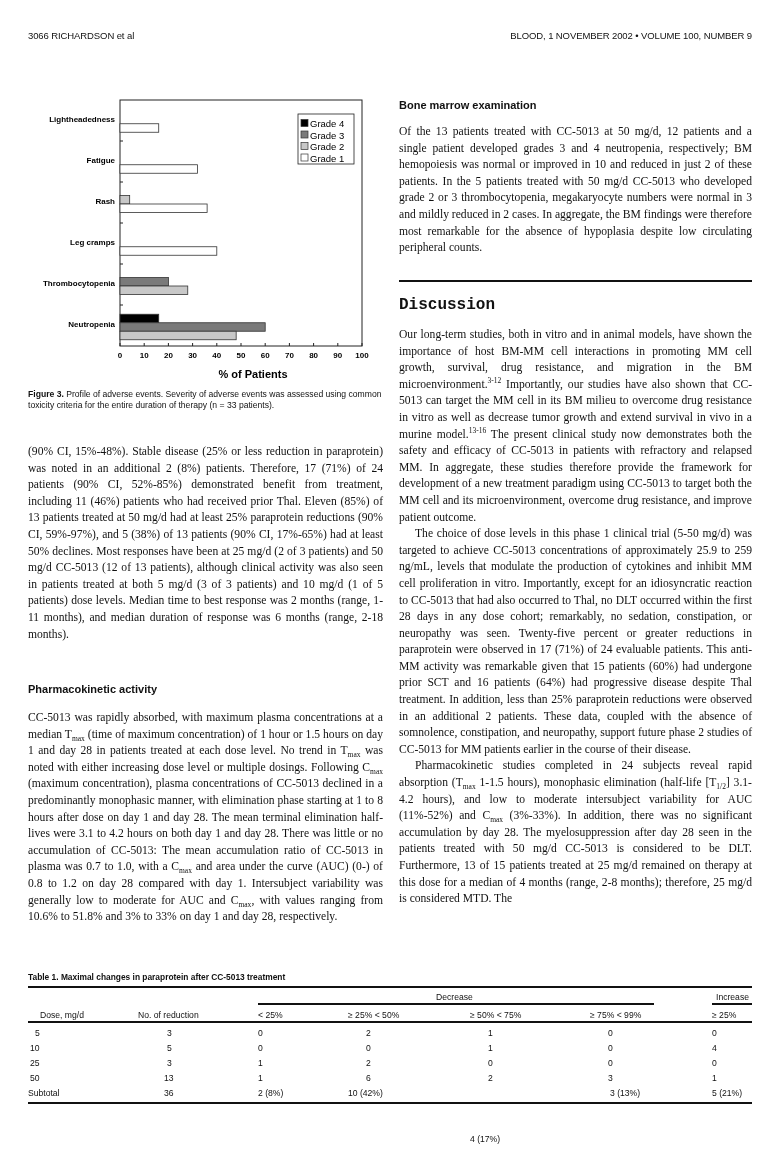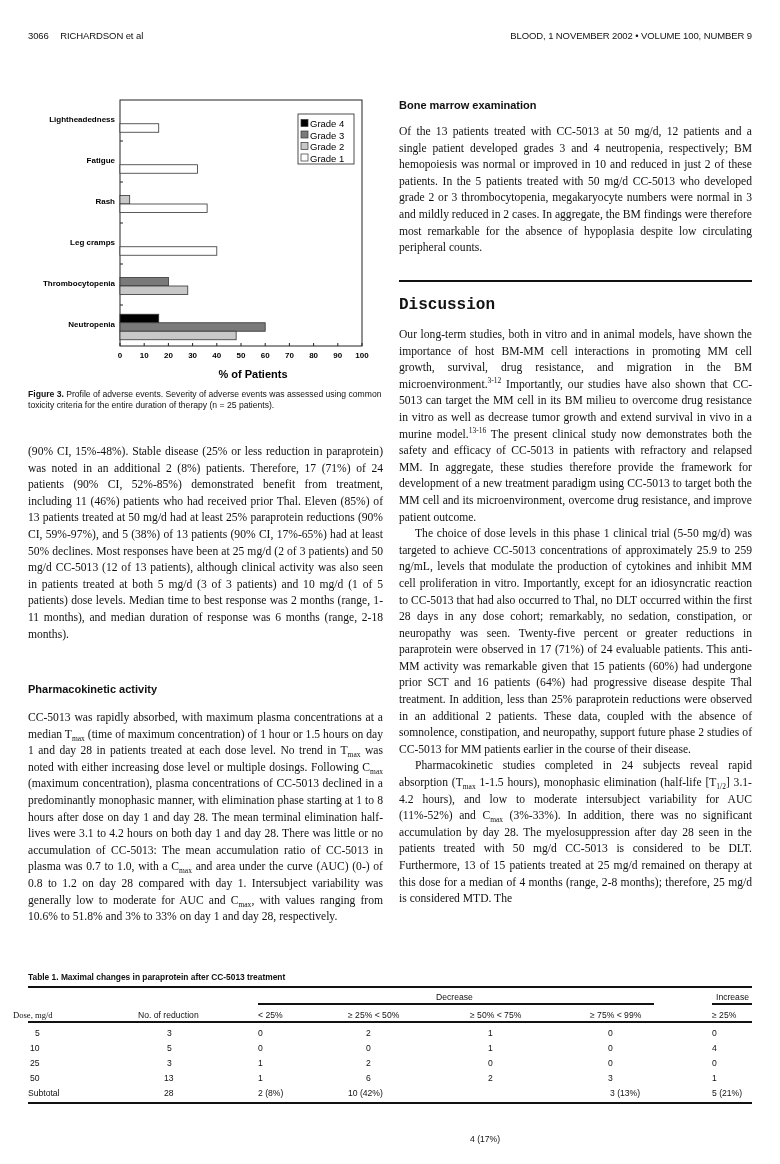--- a/index.html
+++ b/index.html
@@ -1,19 +1,19 @@
 <!DOCTYPE html>
 <html><head>
 <meta charset="utf-8">
 <style>
   html, body { margin:0; padding:0; background:#fff; }
   body { width:780px; height:1164px; position:relative; overflow:hidden; color:#111; }
   .hdr { position:absolute; top:30px; font-size:9.5px; font-family:"Liberation Sans", sans-serif; letter-spacing:-0.1px; }
   #hdr-left { left:28px; }
-  #hdr-left span.au { margin-left:9px; }
+  #hdr-left span.au { margin-left:0; }
   #hdr-right { right:28px; }
 
   #figure { position:absolute; left:28px; top:96px; width:355px; height:300px; }
   #fig-svg { position:absolute; left:0; top:0; }
   #fig-caption { position:absolute; left:28px; top:389px; width:355px; font-size:8.6px; line-height:11px; font-family:"Liberation Sans", sans-serif; }
   #fig-caption b { font-weight:bold; }
 
   .col { position:absolute; font-family:"Liberation Serif", serif; font-size:11.6px; line-height:16.6px; text-align:justify; }
   .col p { margin:0; }
   .col p.ind { text-indent:16px; }
@@ -110,21 +110,21 @@
         <text x="282" y="42.5" font-family="Liberation Sans, sans-serif" font-size="9.5">Grade 3</text>
         <rect x="273" y="46.5" width="7" height="7" fill="#c8c8c8" stroke="#333" stroke-width="0.7"></rect>
         <text x="282" y="54" font-family="Liberation Sans, sans-serif" font-size="9.5">Grade 2</text>
         <rect x="273" y="58" width="7" height="7" fill="#ffffff" stroke="#333" stroke-width="0.7"></rect>
         <text x="282" y="65.5" font-family="Liberation Sans, sans-serif" font-size="9.5">Grade 1</text>
       </g>
     <text id="x-label" x="225" y="282" text-anchor="middle" font-family="Liberation Sans, sans-serif" font-weight="bold" font-size="11">% of Patients</text>
   </svg>
 </div>
 <div id="fig-caption">
-  <b>Figure 3.</b><span> Profile of adverse events. Severity of adverse events was assessed using common toxicity criteria for the entire duration of therapy (n = 25 patients).</span>
+  <b>Figure 3.</b><span> Profile of adverse events. Severity of adverse events was assessed using common toxicity criteria for the entire duration of therapy (n = 33 patients).</span>
 </div>
 
 <div class="col" id="left-text">
   <p>(90% CI, 15%-48%). Stable disease (25% or less reduction in paraprotein) was noted in an additional 2 (8%) patients. Therefore, 17 (71%) of 24 patients (90% CI, 52%-85%) demonstrated benefit from treatment, including 11 (46%) patients who had received prior Thal. Eleven (85%) of 13 patients treated at 50 mg/d had at least 25% paraprotein reductions (90% CI, 59%-97%), and 5 (38%) of 13 patients (90% CI, 17%-65%) had at least 50% declines. Most responses have been at 25 mg/d (2 of 3 patients) and 50 mg/d CC-5013 (12 of 13 patients), although clinical activity was also seen in patients treated at both 5 mg/d (3 of 3 patients) and 10 mg/d (1 of 5 patients) dose levels. Median time to best response was 2 months (range, 1-11 months), and median duration of response was 6 months (range, 2-18 months).</p>
 </div>
 
 <div id="pk-head" class="subh">Pharmacokinetic activity</div>
 <div class="col" id="pk-text">
   <p><span>CC-5013 was rapidly absorbed, with maximum plasma concentrations at a median T</span><sub>max</sub><span> (time of maximum concentration) of 1 hour or 1.5 hours on day 1 and day 28 in patients treated at each dose level. No trend in T</span><sub>max</sub><span> was noted with either increasing dose level or multiple dosings. Following C</span><sub>max</sub><span> (maximum concentration), plasma concentrations of CC-5013 declined in a predominantly monophasic manner, with elimination phase starting at 1 to 8 hours after dose on day 1 and day 28. The mean terminal elimination half-lives were 3.1 to 4.2 hours on both day 1 and day 28. There was little or no accumulation of CC-5013: The mean accumulation ratio of CC-5013 in plasma was 0.7 to 1.0, with a C</span><sub>max</sub><span> and area under the curve (AUC) (0-) of 0.8 to 1.2 on day 28 compared with day 1. Intersubject variability was generally low to moderate for AUC and C</span><sub>max</sub><span>, with values ranging from 10.6% to 51.8% and 3% to 33% on day 1 and day 28, respectively.</span></p>
 </div>
@@ -143,21 +143,21 @@
 
 <div id="tbl-title">Table 1. Maximal changes in paraprotein after CC-5013 treatment</div>
 <div id="tbl-top"></div>
 <div id="grp-dec-line"></div>
 <div id="grp-inc-line"></div>
 <div id="tbl-mid"></div>
 <div id="tbl-bot"></div>
 <div class="tcell" style="left:436px; top:992px;">Decrease</div>
 <div class="tcell" style="left:716px; top:992px;">Increase</div>
 <div id="tbl-cells">
-    <div class="tcell" style="left: 13px; top: 1010px; font-family: Liberation Serif, serif;">Dose, mg/d</div>
+    <div class="tcell" style="left: 40px; top: 1010px;">Dose, mg/d</div>
     <div class="tcell" style="left: 138px; top: 1010px;">No. of reduction</div>
     <div class="tcell" style="left: 258px; top: 1010px;">&lt; 25%</div>
     <div class="tcell" style="left: 348px; top: 1010px;">≥ 25% &lt; 50%</div>
     <div class="tcell" style="left: 470px; top: 1010px;">≥ 50% &lt; 75%</div>
     <div class="tcell" style="left: 590px; top: 1010px;">≥ 75% &lt; 99%</div>
     <div class="tcell" style="left: 712px; top: 1010px;">≥ 25%</div>
     <div class="tcell" style="left: 35px; top: 1028px;">5</div>
     <div class="tcell" style="left: 167px; top: 1028px;">3</div>
     <div class="tcell" style="left: 258px; top: 1028px;">0</div>
     <div class="tcell" style="left: 366px; top: 1028px;">2</div>
@@ -179,19 +179,19 @@
     <div class="tcell" style="left: 608px; top: 1058px;">0</div>
     <div class="tcell" style="left: 712px; top: 1058px;">0</div>
     <div class="tcell" style="left: 30px; top: 1073px;">50</div>
     <div class="tcell" style="left: 164px; top: 1073px;">13</div>
     <div class="tcell" style="left: 258px; top: 1073px;">1</div>
     <div class="tcell" style="left: 366px; top: 1073px;">6</div>
     <div class="tcell" style="left: 488px; top: 1073px;">2</div>
     <div class="tcell" style="left: 608px; top: 1073px;">3</div>
     <div class="tcell" style="left: 712px; top: 1073px;">1</div>
     <div class="tcell" style="left: 28px; top: 1088px; text-align: right;">Subtotal</div>
-    <div class="tcell" style="left: 164px; top: 1088px;">28</div>
+    <div class="tcell" style="left: 164px; top: 1088px;">36</div>
     <div class="tcell" style="left: 258px; top: 1088px;">2 (8%)</div>
     <div class="tcell" style="left: 348px; top: 1088px;">10 (42%)</div>
     <div class="tcell" style="left: 470px; top: 1088px; margin-top: 46px;">4 (17%)</div>
     <div class="tcell" style="left: 590px; top: 1088px; margin-left: 20px;">3 (13%)</div>
     <div class="tcell" style="left: 712px; top: 1088px;">5 (21%)</div>
   </div>
 
 </body></html>

